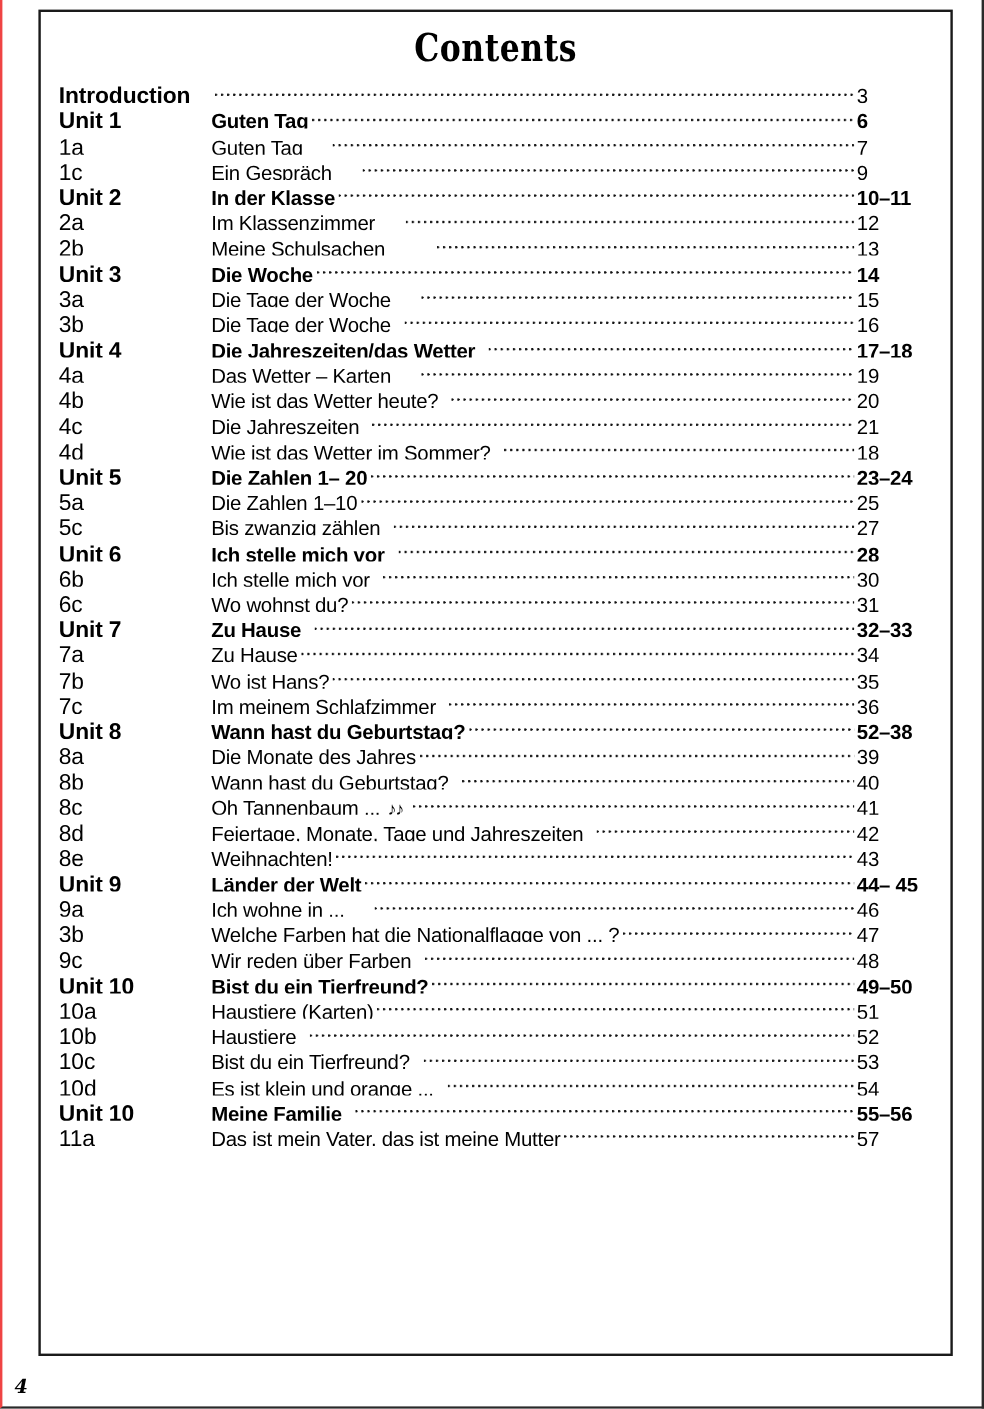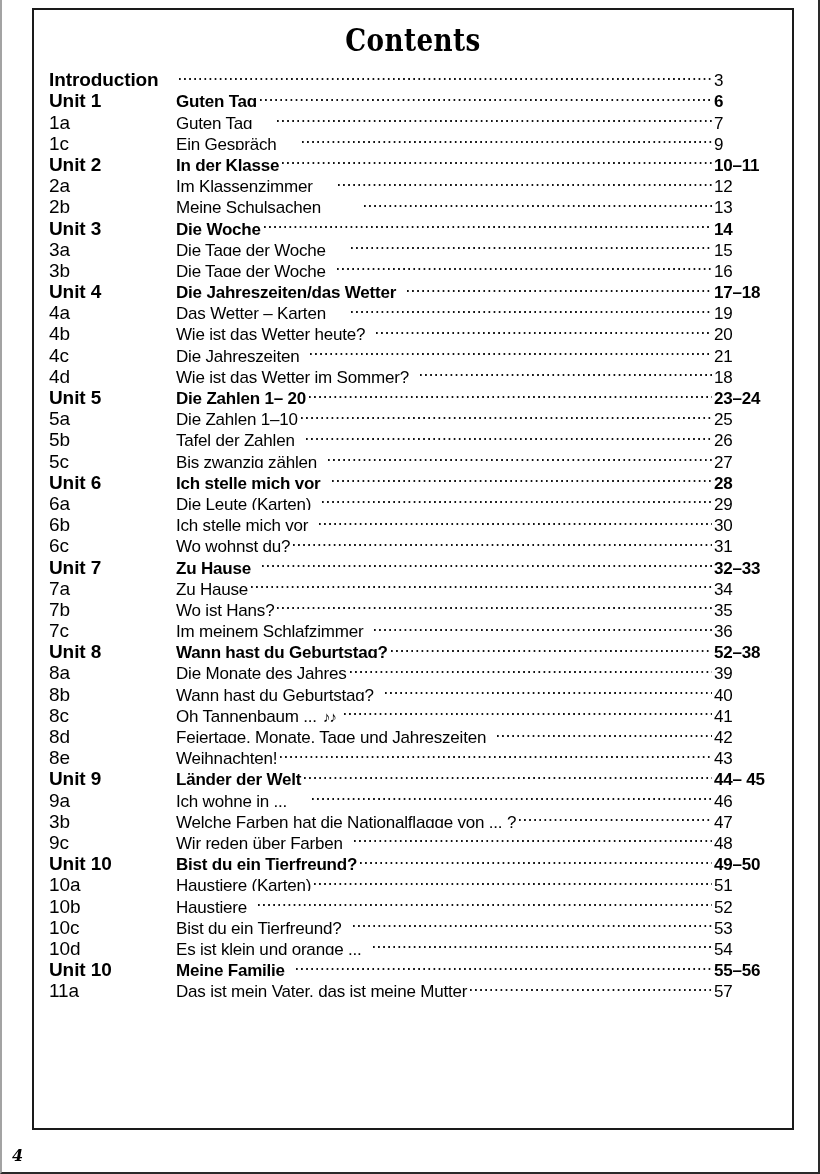--- a/index.html
+++ b/index.html
@@ -15,21 +15,21 @@
     font-family: "Liberation Sans", sans-serif;
     color: #000000;
     overflow: hidden;
   }
 
   
   .page-sheet {
     position: absolute;
     left: 0; top: 0;
     width: 820px; height: 1174px;
-    border-left: 2px solid #a3a3a3;
+    border-left: 2px solid #ef4444;
     border-right: 2px solid #2a2a2a;
     border-bottom: 2px solid #2a2a2a;
     background: #ffffff;
   }
 
   
   .content-frame {
     position: absolute;
     left: 30px;
     top: 8px;
@@ -254,46 +254,32 @@
           <span class="leader"></span>
           <span class="col-page">23–24</span>
         </li>
         <li class="toc-row">
           <span class="col-label">5a</span>
           <span class="col-title">Die Zahlen 1–10</span>
           <span class="leader"></span>
           <span class="col-page">25</span>
         </li>
         <li class="toc-row">
-          <span class="col-label">5b</span>
-          <span class="col-title">Tafel der Zahlen</span>
-          <span class="gap-sm"></span>
-          <span class="leader"></span>
-          <span class="col-page">26</span>
-        </li>
-        <li class="toc-row">
           <span class="col-label">5c</span>
           <span class="col-title">Bis zwanzig zählen</span>
           <span class="gap-sm"></span>
           <span class="leader"></span>
           <span class="col-page">27</span>
         </li>
         <li class="toc-row unit">
           <span class="col-label">Unit 6</span>
           <span class="col-title">Ich stelle mich vor</span>
           <span class="gap-sm"></span>
           <span class="leader"></span>
           <span class="col-page">28</span>
-        </li>
-        <li class="toc-row">
-          <span class="col-label">6a</span>
-          <span class="col-title">Die Leute (Karten)</span>
-          <span class="gap-sm"></span>
-          <span class="leader"></span>
-          <span class="col-page">29</span>
         </li>
         <li class="toc-row">
           <span class="col-label">6b</span>
           <span class="col-title">Ich stelle mich vor</span>
           <span class="gap-sm"></span>
           <span class="leader"></span>
           <span class="col-page">30</span>
         </li>
         <li class="toc-row">
           <span class="col-label">6c</span>

